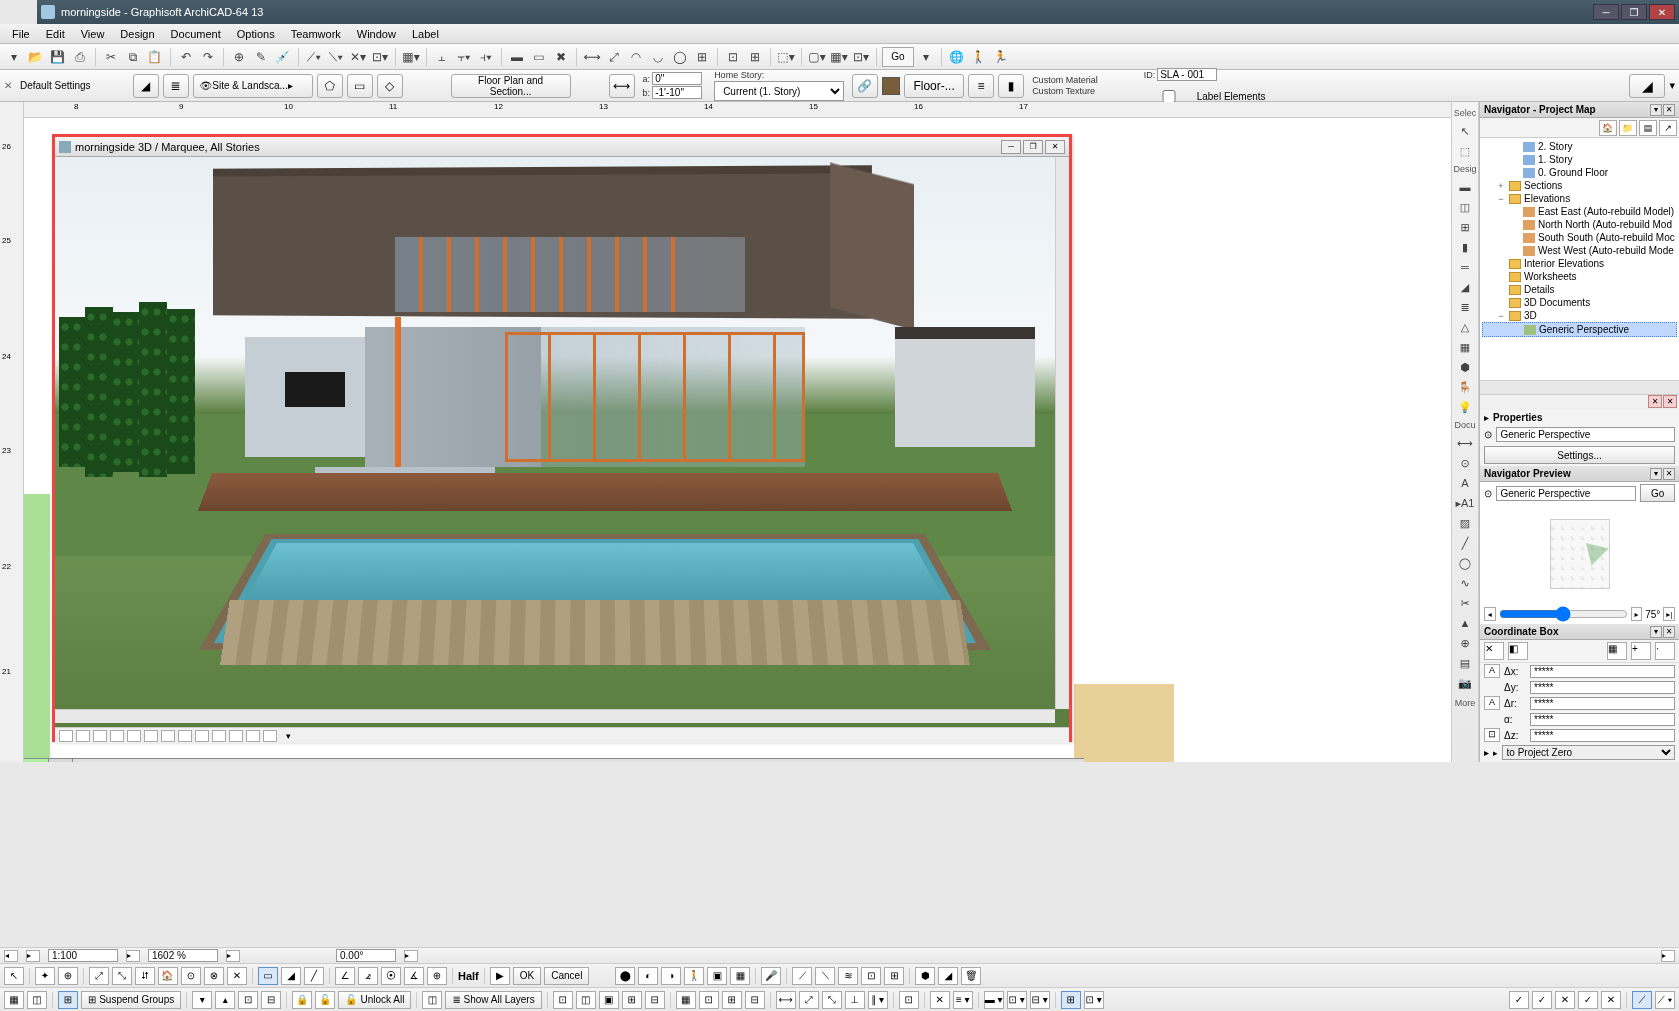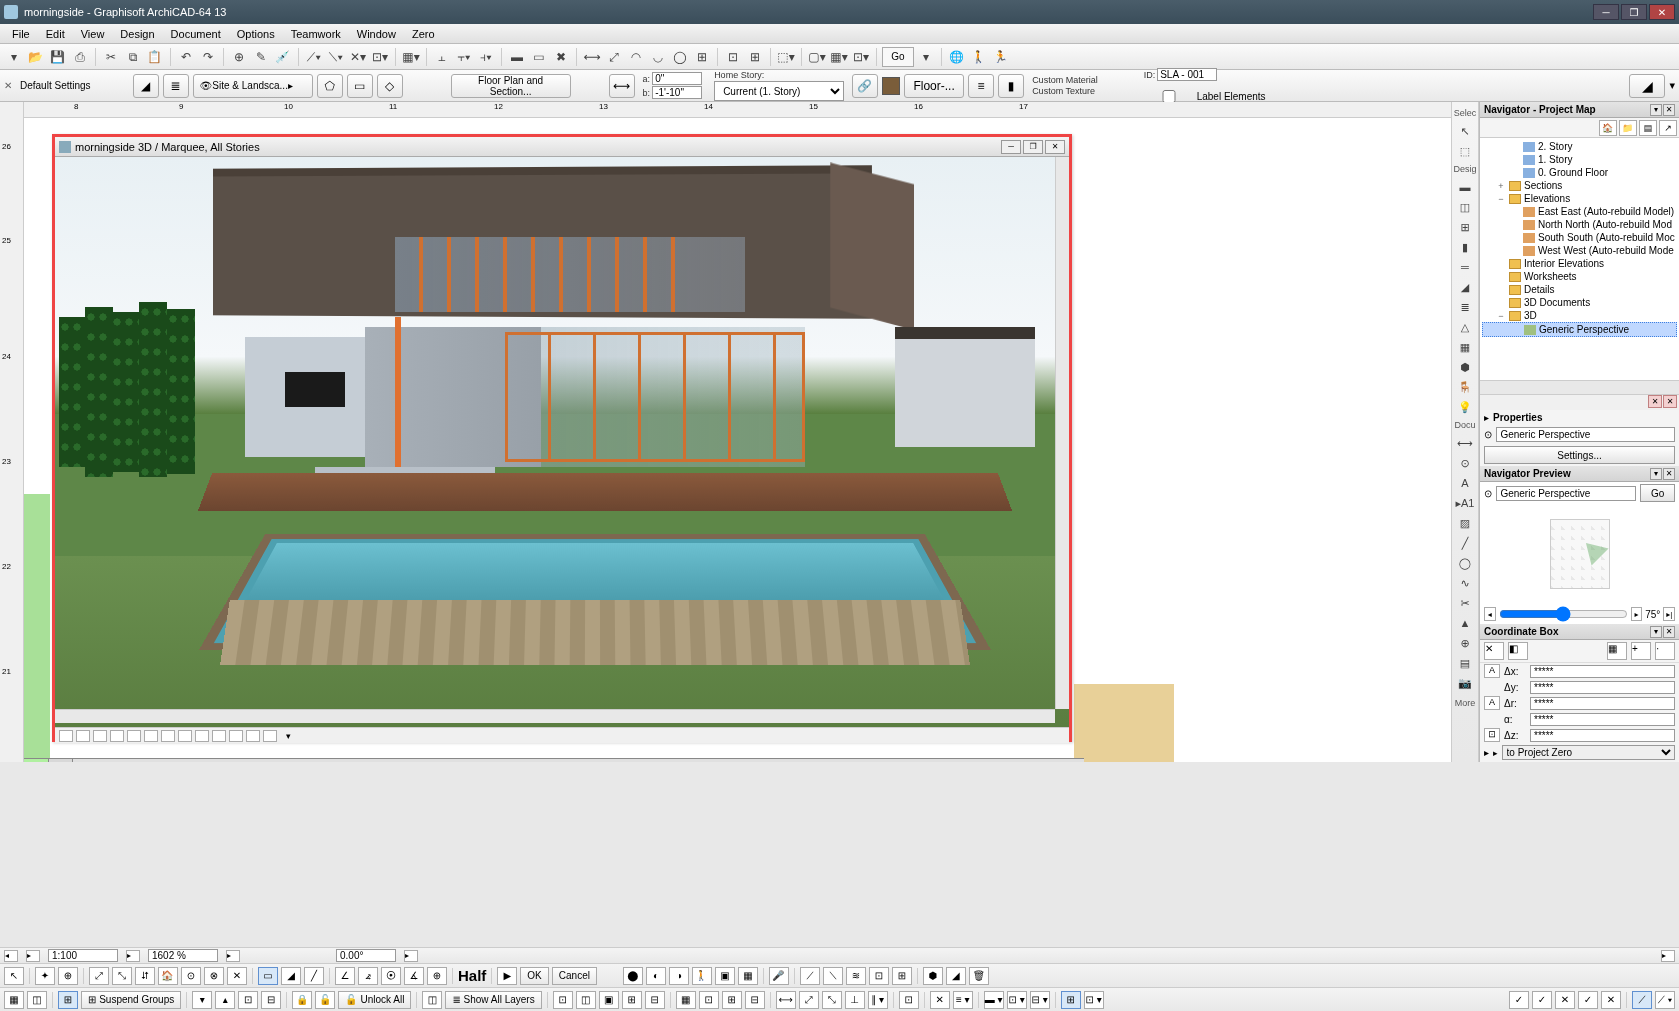--- a/index.html
+++ b/index.html
@@ -1,18 +1,18 @@
 <!DOCTYPE html>
 <html><head>
 <meta charset="utf-8">
 <style>
 * { box-sizing: border-box; margin: 0; padding: 0; }
 body { font-family: Tahoma, Arial, sans-serif; font-size: 11px; background: #e8e8e8; overflow: hidden; width: 1679px; height: 1011px; position: relative; }
 
-.titlebar { background: linear-gradient(to bottom, #4a5d6a, #3a4d5a); color: #fff; height: 20px; display: flex; align-items: center; padding: 12px 4px; }
+.titlebar { background: linear-gradient(to bottom, #4a5d6a, #3a4d5a); color: #fff; height: 20px; display: flex; align-items: center; padding: 12px 4px; margin-left: 37px; }
 .titlebar .favicon { width: 14px; height: 14px; background: #a0c8e0; margin-right: 6px; border-radius: 2px; }
 .window-controls { margin-left: auto; display: flex; gap: 2px; }
 .window-controls button { width: 26px; height: 16px; background: #556; border: 1px solid #334; color: #fff; font-size: 10px; cursor: pointer; }
 .window-controls .close { background: #b04444; }
 
 .menubar { background: linear-gradient(to bottom, #f4f4f4, #e0e0e0); height: 20px; display: flex; align-items: center; padding: 0 4px; border-bottom: 1px solid #bbb; }
 .menubar span { padding: 2px 8px; cursor: pointer; }
 
 .toolbar { background: linear-gradient(to bottom, #fbfbfb, #e9e9e9); height: 26px; display: flex; align-items: center; padding: 2px 4px; border-bottom: 1px solid #bbb; gap: 2px; }
 .toolbar .tbtn { width: 20px; height: 20px; border: 1px solid transparent; display: flex; align-items: center; justify-content: center; cursor: pointer; border-radius: 2px; font-size: 12px; color: #444; }
@@ -134,21 +134,21 @@
 
 .bottom-bars { position: absolute; bottom: 0; left: 0; right: 0; }
 .scale-bar { height: 16px; background: linear-gradient(to bottom,#f4f4f4,#e8e8e8); border-top: 1px solid #ccc; display: flex; align-items: center; gap: 8px; padding: 0 4px; font-size: 10px; }
 .scale-bar .sinput { width: 70px; height: 13px; border: 1px solid #999; font-size: 10px; padding: 0 3px; background: #fff; }
 .scale-bar .sbtn { width: 14px; height: 12px; border: 1px solid #aaa; background: #fff; cursor: pointer; font-size: 8px; }
 .ctrl-toolbar { height: 24px; background: linear-gradient(to bottom,#f4f4f4,#e8e8e8); border-top: 1px solid #ccc; display: flex; align-items: center; gap: 3px; padding: 0 4px; }
 .ctrl-toolbar .cbtn { width: 20px; height: 18px; border: 1px solid #aaa; background: #fff; cursor: pointer; font-size: 10px; display: flex; align-items: center; justify-content: center; }
 .ctrl-toolbar .cbtn.active { background: #d8e8f8; border-color: #6090d0; }
 .ctrl-toolbar .sep { width: 1px; height: 16px; background: #ccc; margin: 0 2px; }
 .ctrl-toolbar .txt-btn { height: 18px; padding: 0 6px; border: 1px solid #aaa; background: linear-gradient(to bottom,#fff,#e8e8e8); cursor: pointer; font-size: 10px; }
-.ctrl-toolbar .half-label { font-size: 15px; font-weight: bold; }
+.ctrl-toolbar .half-label { font-size: 11px; font-weight: bold; }
 .status-bar { height: 18px; background: #f0f0f0; border-top: 1px solid #ccc; padding: 2px 6px; font-size: 11px; }
 
 .green-strip { position: absolute; left: 0; top: 376px; width: 26px; height: 266px; background: #a8e098; }
 .sand-block { position: absolute; left: 1050px; top: 566px; width: 100px; height: 166px; background: #e8d098; }
 .tab-strip { position: absolute; left: 0; top: 640px; width: 1060px; height: 16px; display: flex; }
 .tab-strip .tab { border-top: 1px solid #888; border-right: 1px solid #888; background: #d8d8d8; padding: 1px 8px; font-size: 9px; }
 .tab-strip .tab.active { background: #b0f0a0; }
 .tab-strip .filler { flex: 1; background: #e0e0e0; border-top: 1px solid #888; }
 
 </style>
@@ -167,21 +167,21 @@
 
 <div class="menubar" id="menubar">
     <span>File</span>
     <span>Edit</span>
     <span>View</span>
     <span>Design</span>
     <span>Document</span>
     <span>Options</span>
     <span>Teamwork</span>
     <span>Window</span>
-    <span>Zero</span>
+    <span>Label</span>
   </div>
 
 <div class="toolbar">
   <div class="tbtn">▾</div>
   <div class="tbtn">📂</div>
   <div class="tbtn">💾</div>
   <div class="tbtn">⎙</div>
   <div class="sep"></div>
   <div class="tbtn">✂</div>
   <div class="tbtn">⧉</div>
@@ -288,21 +288,21 @@
   <div class="info-spacer"></div>
   <div class="big-btn">◢</div>
   <div class="tbtn">▾</div>
 </div>
 
 <div class="main-content">
   <div class="ruler-v-outer" id="ruler-v">
       <div class="tick" style="top: 40px;">26</div>
       <div class="tick" style="top: 134px;">25</div>
       <div class="tick" style="top: 250px;">24</div>
-      <div class="tick" style="top: 355px;">23</div>
+      <div class="tick" style="top: 344px;">23</div>
       <div class="tick" style="top: 460px;">22</div>
       <div class="tick" style="top: 565px;">21</div>
     </div>
   <div class="canvas-wrap">
     <div class="ruler-h" id="ruler-h">
         <div class="tick" style="left: 50px;">8</div>
         <div class="tick" style="left: 155px;">9</div>
         <div class="tick" style="left: 260px;">10</div>
         <div class="tick" style="left: 365px;">11</div>
         <div class="tick" style="left: 470px;">12</div>

